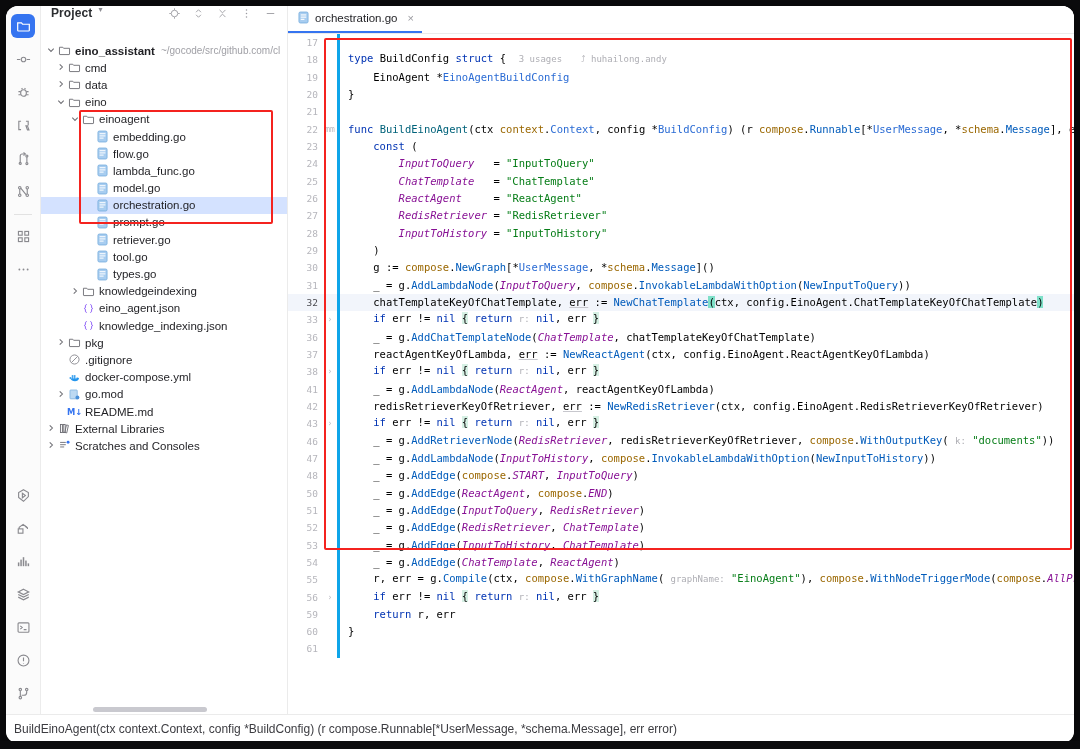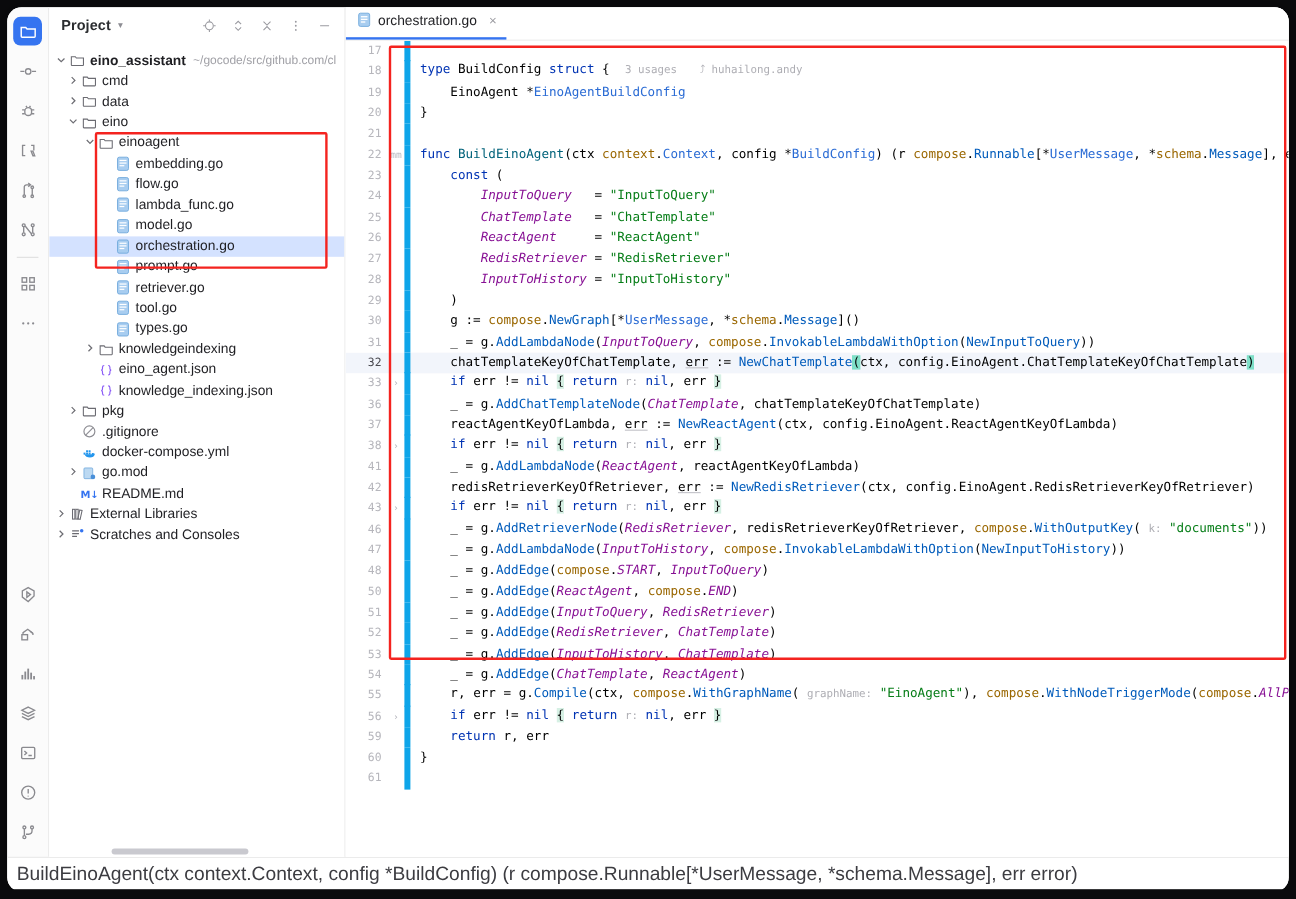--- a/index.html
+++ b/index.html
@@ -32,21 +32,21 @@
   .act-sep{width:18px;height:1px;background:#e2e2e2;margin:2px 0 9px 0;}
   .act-spacer{flex:1;}
 
   
   .project{
     width:246px;flex:0 0 246px;background:#fff;
     border-right:1px solid #ebebeb;display:flex;flex-direction:column;
     min-width:0;position:relative;
   }
   .project-head{
-    height:30px;display:flex;align-items:center;padding:0 6px 0 10px;gap:6px;
+    height:30px;display:flex;align-items:flex-start;padding:0 6px 0 10px;gap:6px;
   }
   .proj-title{font-size:12px;font-weight:bold;color:#2b2d30;letter-spacing:.1px;}
   .proj-chev{color:#8d8d93;font-size:8px;line-height:1;}
   .proj-tools{margin-left:auto;display:flex;align-items:center;gap:10px;color:#9a9aa0;padding-right:4px;}
   .ptool{width:14px;height:14px;display:flex;align-items:center;justify-content:center;}
 
   .tree{flex:1;overflow:hidden;padding-top:6px;font-size:11.5px;color:#1f1f23;position:relative;}
   .row{
     height:17.2px;display:flex;align-items:center;white-space:nowrap;
     padding-left:4px;position:relative;
@@ -92,21 +92,21 @@
     font-size:10.5px;line-height:17.33px;
   }
   .cline{display:flex;height:17.33px;align-items:flex-end;white-space:pre;}
   .gutter{
     width:30px;flex:0 0 30px;text-align:right;padding-right:5px;
     color:#b6b6bc;font-size:9.5px;
     font-family:"DejaVu Sans Mono","Liberation Mono",monospace;
   }
   .gutter.cur{color:#4a4a50;font-weight:normal;}
   .marks{width:14px;flex:0 0 14px;color:#b9b9c0;font-size:8px;text-align:center;}
-  .txt{padding-left:8px;border-left:5px solid #0ea5e9;flex:1;overflow:hidden;}
+  .txt{padding-left:8px;border-left:3px solid #0ea5e9;flex:1;overflow:hidden;}
   .cline.hl{background:#f2f5fb;}
   .cline.hl .txt{background:#f2f5fb;}
 
   
   .kw{color:#0033b3;}           
   .fn{color:#00627a;}           
   .typ{color:#2a6bd4;}
   .str{color:#067d17;}          
   .cnst{color:#871094;font-style:italic;}         
   .mth{color:#005bbb;}
@@ -119,21 +119,21 @@
 
   .code-redbox{
     position:absolute;left:36px;top:4px;right:2px;height:508px;
     border:2.2px solid #f4231f;border-radius:2px;pointer-events:none;z-index:6;
   }
 
   .statusbar{
     height:28px;border-top:1px solid #ebebeb;display:flex;align-items:center;
     padding-left:8px;background:#fff;
   }
-  .status-txt{font-size:16px;color:#3c3c41;}
+  .status-txt{font-size:12px;color:#3c3c41;}
   .bottom-strip{height:8px;background:#0b0b0d;}
 </style>
 </head>
 <body>
 
 <div class="ide">
   <div class="body-row">
 
     <div class="activity">
       <div class="act-ico sel">

